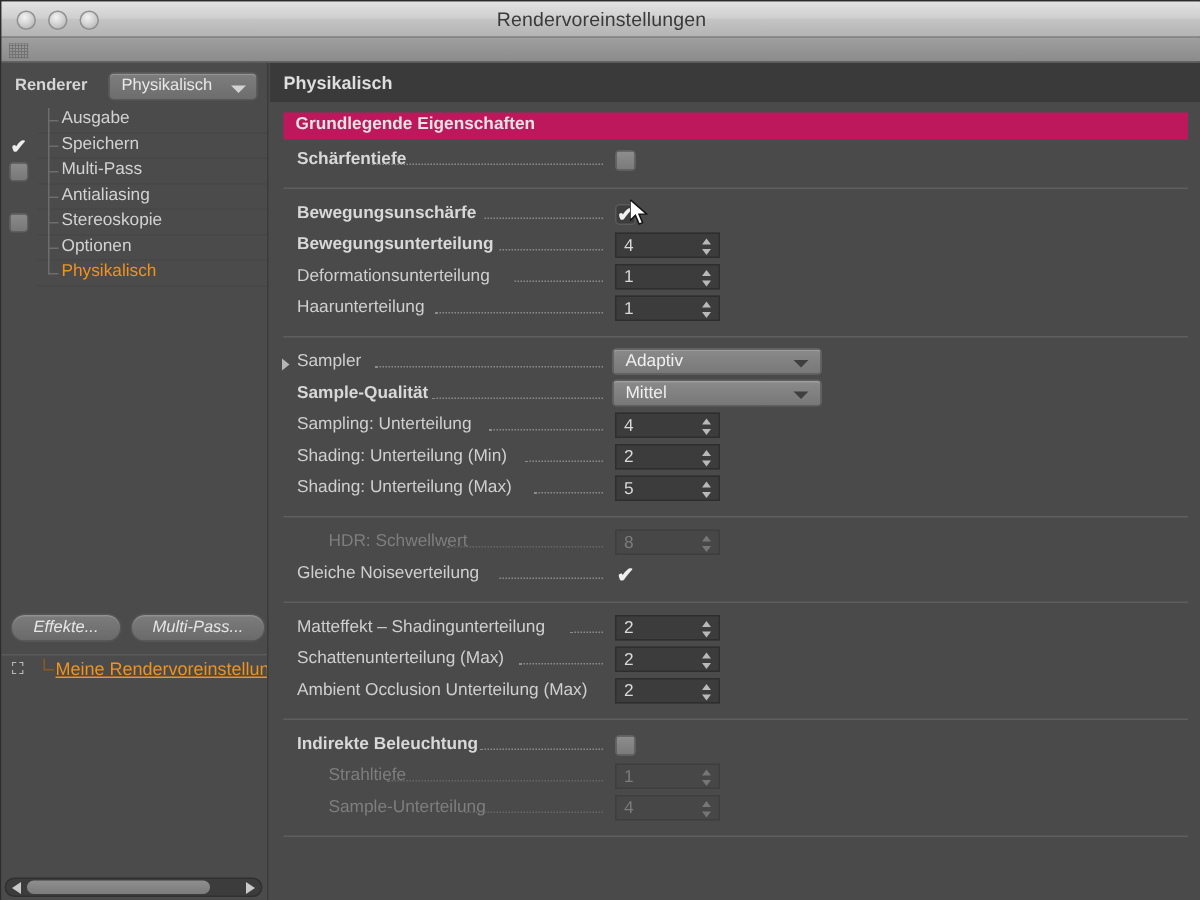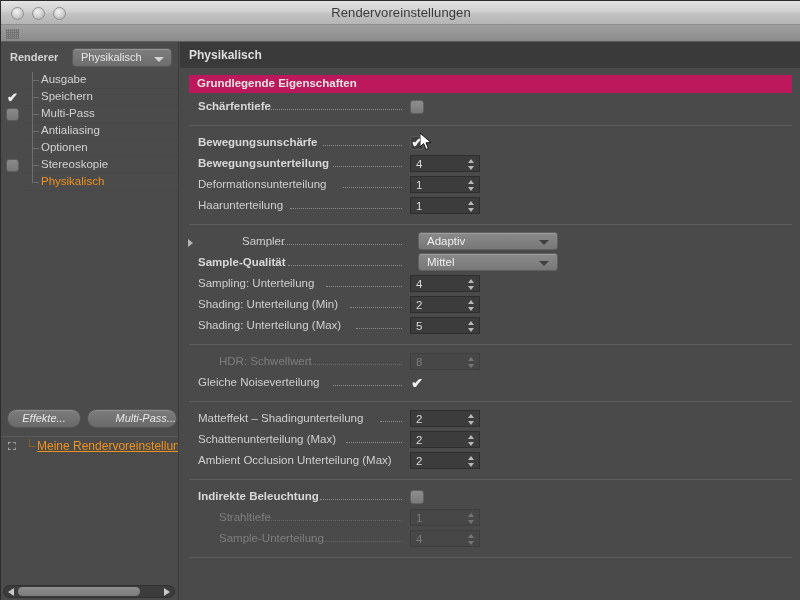--- a/index.html
+++ b/index.html
@@ -145,21 +145,21 @@
   .pill-btn {
     position: absolute; top: 0;
     height: 19px;
     background: linear-gradient(to bottom, #7c7c7c 0%, #6a6a6a 100%);
     border: 1px solid #565656; border-radius: 10px;
     font-size: 11px; color: #e6e6e6;
     text-align: center; line-height: 17px;
     box-shadow: inset 0 1px 0 rgba(255,255,255,.16);
   }
   #btn-effekte    { left: 6px;  width: 74px; }
-  #btn-multipass  { left: 86px; width: 90px; text-align: right; }
+  #btn-multipass  { left: 86px; width: 90px; }
 
   #preset-row {
     position: absolute; left: 0; top: 394px;
     width: 178px; height: 18px;
     border-top: 1px solid #5a5a5a;
   }
   #preset-icon {
     position: absolute; left: 7px; top: 4px;
     width: 10px; height: 10px;
     color: #d8d8d8; font-size: 11px; line-height: 10px;
@@ -292,21 +292,21 @@
     position: absolute; left: 0; width: 0; height: 0;
     border-left: 3.5px solid transparent;
     border-right: 3.5px solid transparent;
   }
   .spin .updown .u { top: 0; border-bottom: 4px solid #b9b9b9; }
   .spin .updown .d { bottom: 0; border-top: 4px solid #b9b9b9; }
   .spin.dim .updown .u { border-bottom-color: #767676; }
   .spin.dim .updown .d { border-top-color: #767676; }
 
   .ddn {
-    position: absolute; left: 238px; top: 0px;
+    position: absolute; left: 228px; top: 0px;
     width: 140px; height: 18px;
     background: linear-gradient(to bottom, #8a8a8a 0%, #787878 100%);
     border: 1px solid #606060; border-radius: 3px;
     box-shadow: inset 0 1px 0 rgba(255,255,255,.17);
   }
   .ddn .val {
     position: absolute; left: 8px; top: 2px;
     font-size: 11.5px; color: #efefef;
   }
   .ddn .cr {
@@ -382,30 +382,30 @@
             <div class="tree-label">Multi-Pass</div>
           </div>
           <div class="tree-row">
             <div class="rowline"></div>
             <div class="tree-stem"></div>
             <div class="tree-dash"></div>
             <div class="tree-label">Antialiasing</div>
           </div>
           <div class="tree-row">
             <div class="rowline"></div>
-            <div class="tree-stem"></div>
-            <div class="tree-dash"></div>
-            <div class="tree-label">Optionen</div>
-          </div>
-          <div class="tree-row">
-            <div class="rowline"></div>
             <div class="tree-check off"></div>
             <div class="tree-stem"></div>
             <div class="tree-dash"></div>
             <div class="tree-label">Stereoskopie</div>
+          </div>
+          <div class="tree-row">
+            <div class="rowline"></div>
+            <div class="tree-stem"></div>
+            <div class="tree-dash"></div>
+            <div class="tree-label">Optionen</div>
           </div>
           <div class="tree-row">
             <div class="rowline"></div>
             <div class="tree-stem last"></div>
             <div class="tree-dash"></div>
             <div class="tree-label selected">Physikalisch</div>
           </div>
         </div>
 
       <div id="left-buttons">
@@ -482,21 +482,21 @@
                 <i class="d"></i>
               </span>
             </div>
           </div>
           <div class="gap"></div>
           <div class="sep">
             <i></i>
           </div>
           <div class="gap"></div>
           <div class="row">
-            <div class="lbl" style="left: 18px; margin-left: 44px;">Sampler</div>
+            <div class="lbl" style="left: 18px;">Sampler</div>
             <div class="dots" style="left: 70px; width: 152px;"></div>
             <div class="arrow-right" style="left: 8px;"></div>
             <div class="ddn">
               <span class="val">Adaptiv</span>
               <span class="cr"></span>
             </div>
           </div>
           <div class="row">
             <div class="lbl bold">Sample-Qualität</div>
             <div class="dots" style="left: 108px; width: 114px;"></div>

